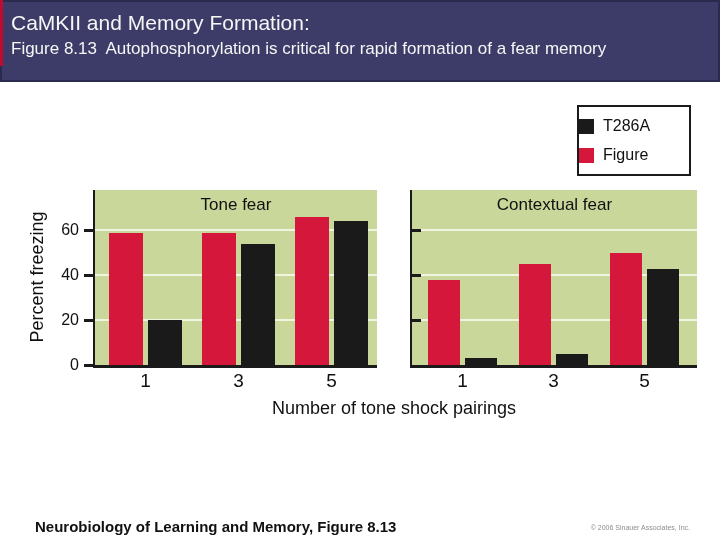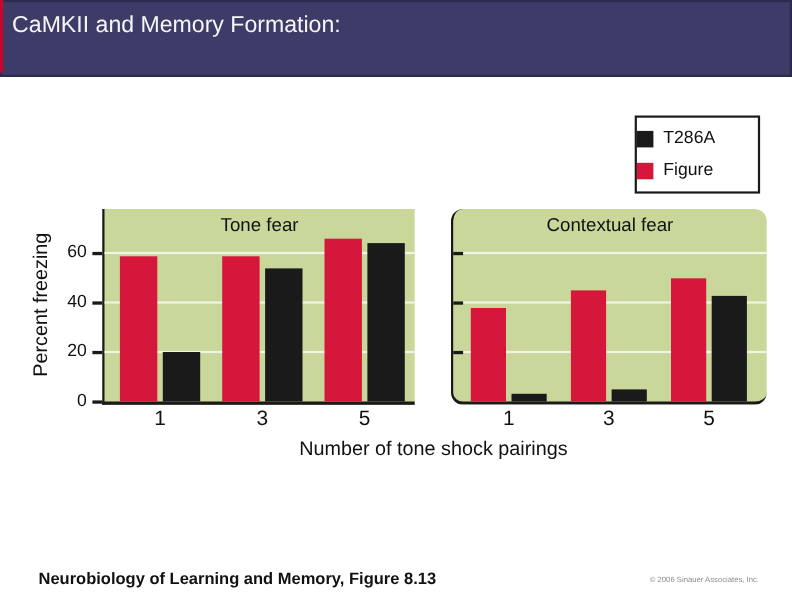--- a/index.html
+++ b/index.html
@@ -1,41 +1,41 @@
 <!DOCTYPE html>
 <html><head>
 <meta charset="utf-8">
 <style>
   html,body{margin:0;padding:0;background:#fff;}
   .slide{position:relative;width:720px;height:540px;background:#ffffff;overflow:hidden;
          font-family:"Liberation Sans", sans-serif;}
 
   
-  .hdr{position:absolute;left:0;top:0;width:720px;height:70px;background:#3d3c68;
+  .hdr{position:absolute;left:0;top:0;width:720px;height:82px;background:#3d3c68;
        border:2px solid #2b2a4e;box-sizing:border-box;padding:7px 0 0 9px;color:#f6f6f6;}
   .hdr::before{content:"";position:absolute;left:-2px;top:-2px;width:3px;height:66px;background:#c20a2e;}
   .hdr-title{font-size:21px;line-height:27px;white-space:pre;}
   .hdr-sub{font-size:17px;line-height:25px;white-space:pre;}
 
   
   .legend{position:absolute;left:577px;top:105px;width:114px;height:71px;background:#fff;
           border:2px solid #1a1a1a;box-sizing:border-box;display:flex;flex-direction:column;
           justify-content:center;gap:11px;}
   .lg-item{display:flex;align-items:center;gap:9px;font-size:16px;color:#111;}
   .lg-swatch{width:15px;height:15px;flex:0 0 15px;}
 
   
   .ytitle{position:absolute;left:37px;top:277px;transform:translate(-50%,-50%) rotate(-90deg);
           font-size:18px;color:#111;white-space:nowrap;}
 
   
   .plot{position:absolute;top:190px;height:175px;background:#c9d79b;
         border-left:2px solid #1a1a1a;border-bottom:3px solid #1a1a1a;box-sizing:content-box;}
   #plot0{left:93px;width:282px;}
-  #plot1{left:410px;width:285px;border-radius:11px;}
+  #plot1{left:410px;width:285px;}
   .panel-title{position:absolute;top:5px;left:0;width:100%;text-align:center;
                font-size:17px;color:#111;}
   .grid{position:absolute;left:0;right:0;height:2px;background:#f0f4e0;}
   .bar{position:absolute;bottom:0;}
   .tick{position:absolute;height:3px;background:#1a1a1a;}
   .tick-out{left:-11px;width:9px;}
   .tick-in{left:0;width:9px;}
 
   
   .ylabels{position:absolute;left:40px;top:190px;width:46px;height:175px;}
@@ -56,20 +56,21 @@
   .credit .rg{white-space:pre;text-align:center;}
   .copyright{position:absolute;right:30px;top:524px;font-size:7px;color:#8d8d8d;}
 </style>
 </head>
 <body>
 
 <div class="slide">
 
   <div class="hdr">
     <div class="hdr-title">CaMKII and Memory Formation:</div>
+    <div class="hdr-sub">Figure 8.13  Autophosphorylation is critical for rapid formation of a fear memory</div>
   </div>
 
   <div class="legend" id="legend">
       <div class="lg-item">
         <div class="lg-swatch" style="background: rgb(26, 26, 26);"></div>
         <span>T286A</span>
       </div>
       <div class="lg-item">
         <div class="lg-swatch" style="background: rgb(213, 23, 59);"></div>
         <span>Figure</span>

